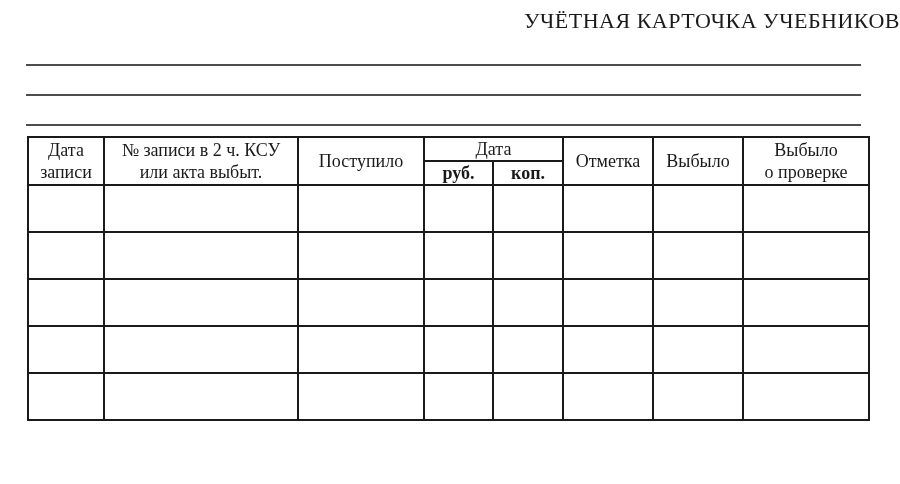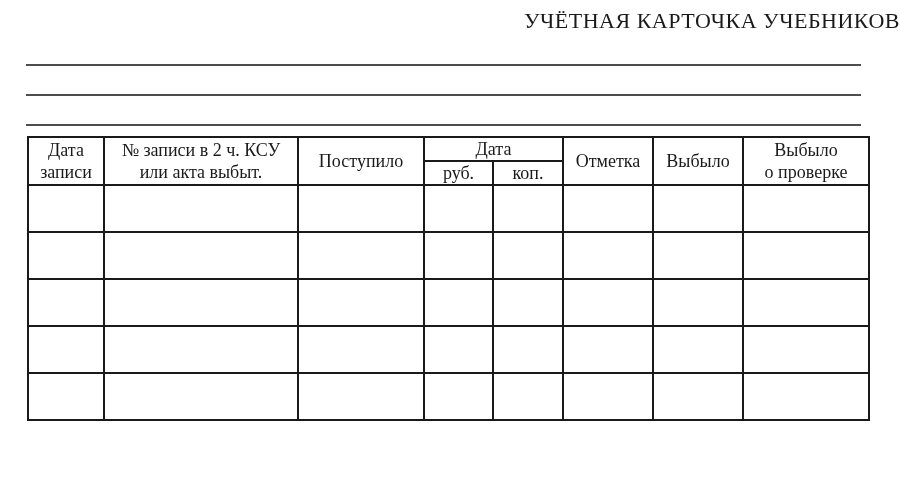--- a/index.html
+++ b/index.html
@@ -44,21 +44,21 @@
     border: 2px solid #1a1a1a;
     font-weight: 400;
     font-size: 18px;
     line-height: 22px;
     text-align: center;
     vertical-align: middle;
     white-space: pre-line;
     padding: 0;
     overflow: hidden;
   }
-  .form-table thead tr.sub th { height: 23px; }
+  .form-table thead tr.sub th { height: 23px; font-weight: bold; }
   .form-table thead tr.top th { height: 24px; }
   .form-table tbody td { height: 47px; }
 </style>
 </head>
 <body>
 
 <div class="page">
 
   <div class="title">УЧЁТНАЯ КАРТОЧКА УЧЕБНИКОВ</div>
 

